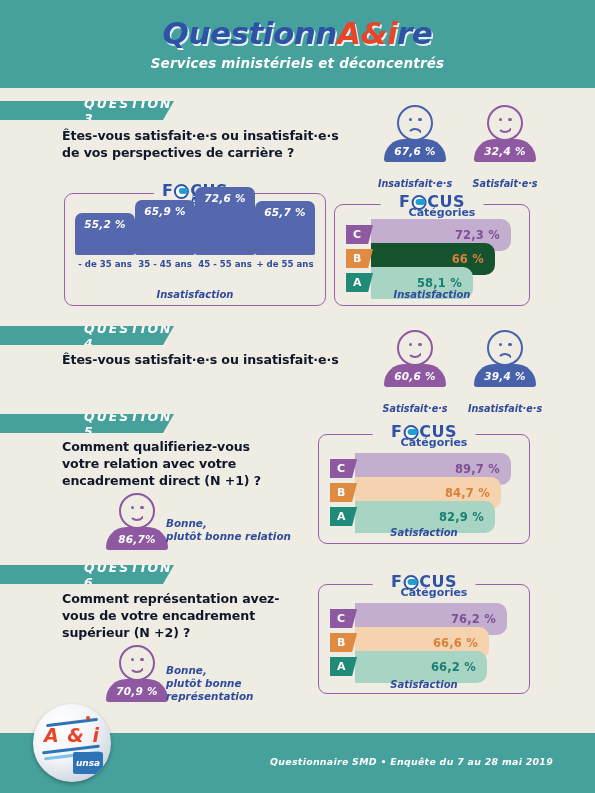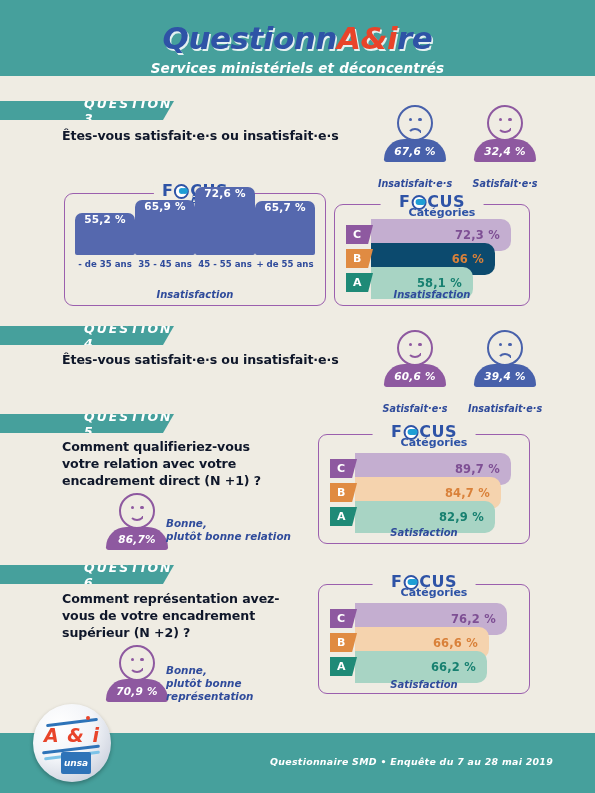--- a/index.html
+++ b/index.html
@@ -7,24 +7,24 @@
   body {
     font-family: "DejaVu Sans", "Liberation Sans", sans-serif;
     background: #efece3;
     position: relative;
     overflow: hidden;
     color: #2f4b9b;
   }
 
   
   .header {
-    position: absolute; left: 0; top: 0; width: 595px; height: 76px;
+    position: absolute; left: 0; top: 0; width: 595px; height: 88px;
     background: #46a09c;
     display: flex; flex-direction: column;
-    align-items: center; justify-content: flex-end;
+    align-items: center; justify-content: center;
   }
   .logo-word {
     font-size: 31px; font-weight: bold; font-style: italic;
     letter-spacing: -0.5px; line-height: 1;
     text-shadow: 1.5px 1.5px 0 rgba(255,255,255,.85);
   }
   .logo-word .b { color: #2e53a6; }
   .logo-word .r { color: #e8442a; }
   .logo-sub {
     margin-top: 6px;
@@ -132,20 +132,22 @@
 
   
   .vbars {
     position: absolute; left: 10px; right: 10px; bottom: 36px; top: 16px;
     display: flex; align-items: flex-end; justify-content: space-between;
   }
   .vbar-col { width: 60px; text-align: center; }
   .vbar {
     background: #5568ae; border-radius: 7px 7px 2px 2px;
     display: flex; align-items: flex-start; justify-content: center;
+    padding-top: 5px;
+    font-style: italic;
   }
   .vbar b {
     color: #ffffff; font-size: 10.5px; font-weight: bold; letter-spacing: .2px;
   }
   .vbar-lab {
     margin-top: 4px; font-size: 8.6px; font-weight: bold; color: #2f4b9b;
     white-space: nowrap;
   }
 
   
@@ -192,21 +194,21 @@
     color: #e8442a; font-size: 19px; font-weight: bold; font-style: italic;
     letter-spacing: 1px;
   }
   .badge .sw {
     position: absolute; height: 3px; background: #2e73b8; border-radius: 3px;
   }
   .badge .sw1 { left: 13px; width: 52px; top: 17px; transform: rotate(-7deg); }
   .badge .sw2 { left: 9px;  width: 58px; top: 44px; transform: rotate(-7deg); }
   .badge .sw3 { left: 11px; width: 56px; top: 50px; transform: rotate(-7deg); background:#7cc3e8; }
   .badge .unsa {
-    position: absolute; left: 28px; top: 48px; width: 30px; height: 22px;
+    position: absolute; left: 40px; top: 48px; width: 30px; height: 22px;
     background: #2e73b8; color: #fff; font-size: 9px; font-weight: bold;
     font-style: italic; display: flex; align-items: center; justify-content: center;
     border-radius: 2px;
   }
   .badge .dot {
     position: absolute; right: 21px; top: 12px; width: 4px; height: 4px;
     border-radius: 50%; background: #e8442a;
   }
 </style>
 </head>
@@ -217,20 +219,21 @@
     <span class="b">Questionn</span><span class="r">A&amp;i</span><span class="b">re</span>
   </div>
   <div class="logo-sub">Services ministériels et déconcentrés</div>
 </div>
 
 <div class="ribbon" style="top:101px; width:174px;">
   <span>QUESTION 3</span>
 </div>
 <div class="qtext" style="left:62px; top:127px; width:300px;">
   <div>Êtes-vous satisfait·e·s ou insatisfait·e·s</div>
+  <div>de vos perspectives de carrière ?</div>
 </div>
 
 <div class="face-stat c-blue" style="left:372px; top:105px;">
   <div class="face sad">
     <span class="eye l"></span>
     <span class="eye r"></span>
     <span class="mouth"></span>
   </div>
   <div class="bust">
     <b>67,6 %</b>
@@ -299,21 +302,21 @@
   </div>
   <div class="hbars">
     <div class="hrow">
       <div class="tag" style="background:#8e59a0;">C</div>
       <div class="hbar" style="background:#c4aed0; width:140px;">
           <b style="color:#7e4f94;">72,3 %</b>
         </div>
     </div>
     <div class="hrow">
       <div class="tag" style="background:#e08b42;">B</div>
-      <div class="hbar" style="background:#0c4a6e; width:124px;">
+      <div class="hbar" style="background:#14532d; width:124px;">
           <b style="color:#d9813a;">66 %</b>
         </div>
     </div>
     <div class="hrow">
       <div class="tag" style="background:#1f8a77;">A</div>
       <div class="hbar" style="background:#a8d4c4; width:102px;">
           <b style="color:#178070;">58,1 %</b>
         </div>
     </div>
   </div>

